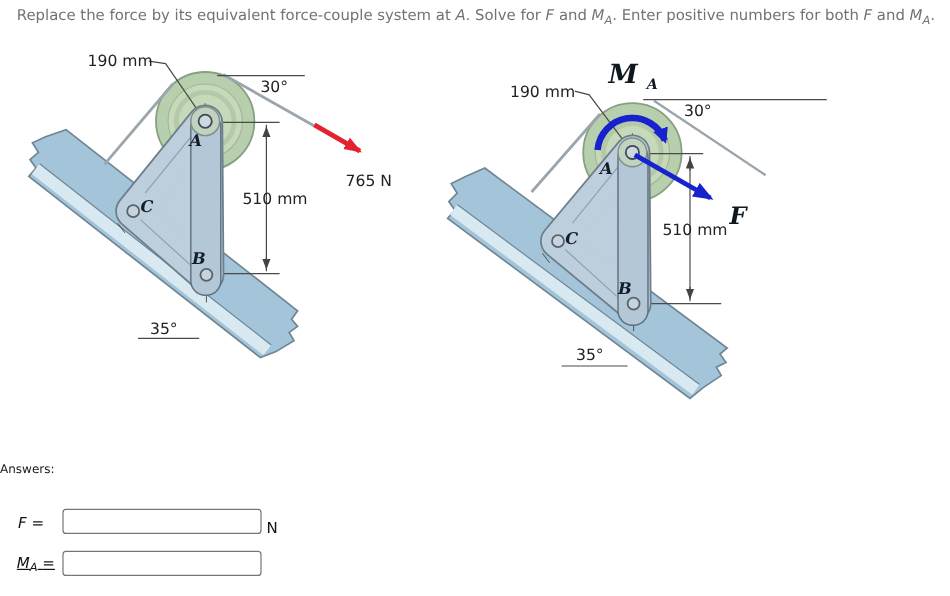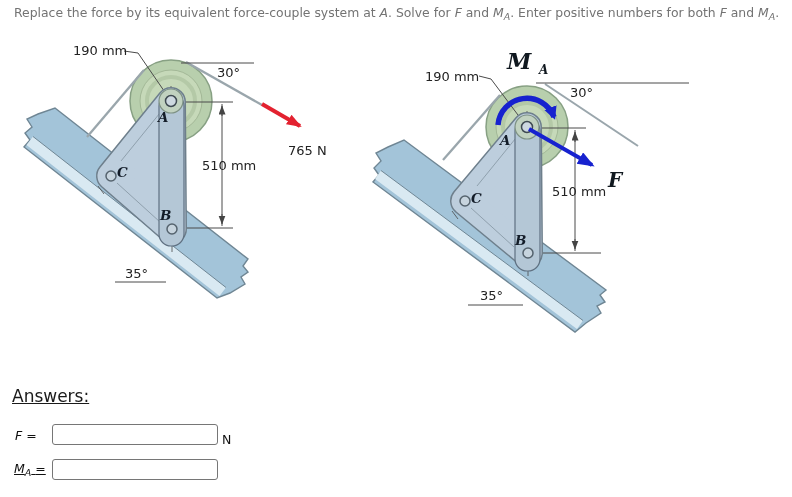--- a/index.html
+++ b/index.html
@@ -2,21 +2,21 @@
 <html><head>
 <meta charset="utf-8">
 <style>
   html,body{margin:0;padding:0;background:#ffffff;}
   body{width:792px;height:497px;position:relative;font-family:"DejaVu Sans","Liberation Sans",sans-serif;color:#1a1a1a;overflow:hidden;}
   .abs{position:absolute;}
   #page-title{left:2px;top:5px;width:784px;font-size:12.4px;line-height:15px;color:#737373;margin-left:12px;}
   .it{font-style:italic;font-family:"DejaVu Sans","Liberation Sans",sans-serif;}
   .sub{font-size:9.5px;vertical-align:-3px;}
   #figure-layer{left:0;top:32px;}
-  #answers-heading{left:12px;top:386px;font-size:17px;text-decoration:underline;}
+  #answers-heading{left:0;top:386px;font-size:10px;}
   .ans-label{font-size:12.5px;color:#111;}
   #f-label{left:15px;top:428px;}
   #ma-label{left:14px;top:461px;text-decoration:underline;}
   .ans-input{position:absolute;left:52px;width:166px;height:21px;box-sizing:border-box;
     border:1px solid #767676;border-radius:3px;background:#fff;font-size:12px;padding:1px 4px;}
   #f-input{top:424px;}
   #ma-input{top:459px;}
   .unit{font-size:12.5px;color:#111;}
   #f-unit{left:222px;top:432px;}
   #ma-unit{left:222px;top:468px;margin-top:36px;}

